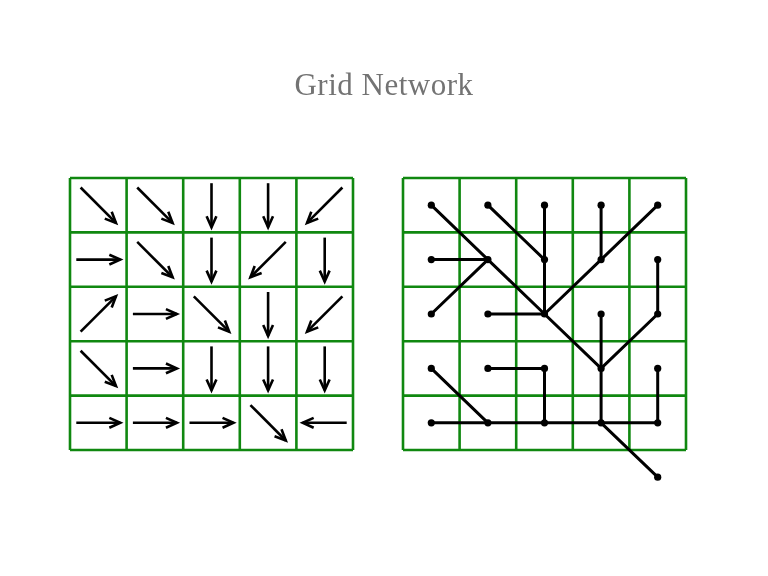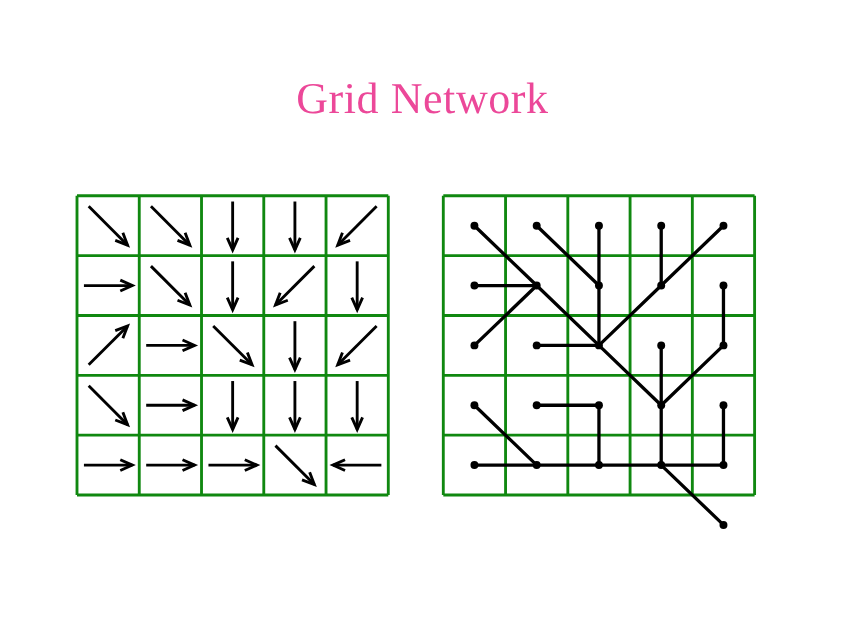--- a/index.html
+++ b/index.html
@@ -22,23 +22,23 @@
     height: 576px;
     background: #ffffff;
   }
   #slide-title {
     position: absolute;
     left: 0;
     top: 68px;
     width: 768px;
     text-align: center;
     font-family: "Liberation Serif", serif;
-    font-size: 40px;
+    font-size: 31px;
     font-weight: normal;
-    color: #ec4899;
+    color: #737373;
     letter-spacing: 0.5px;
     line-height: 1.1;
     margin: 0;
   }
   .panel {
     position: absolute;
   }
   #arrow-panel { left: 64px; top: 172px; }
   #network-panel { left: 397px; top: 172px; }
   svg { display: block; overflow: visible; }

